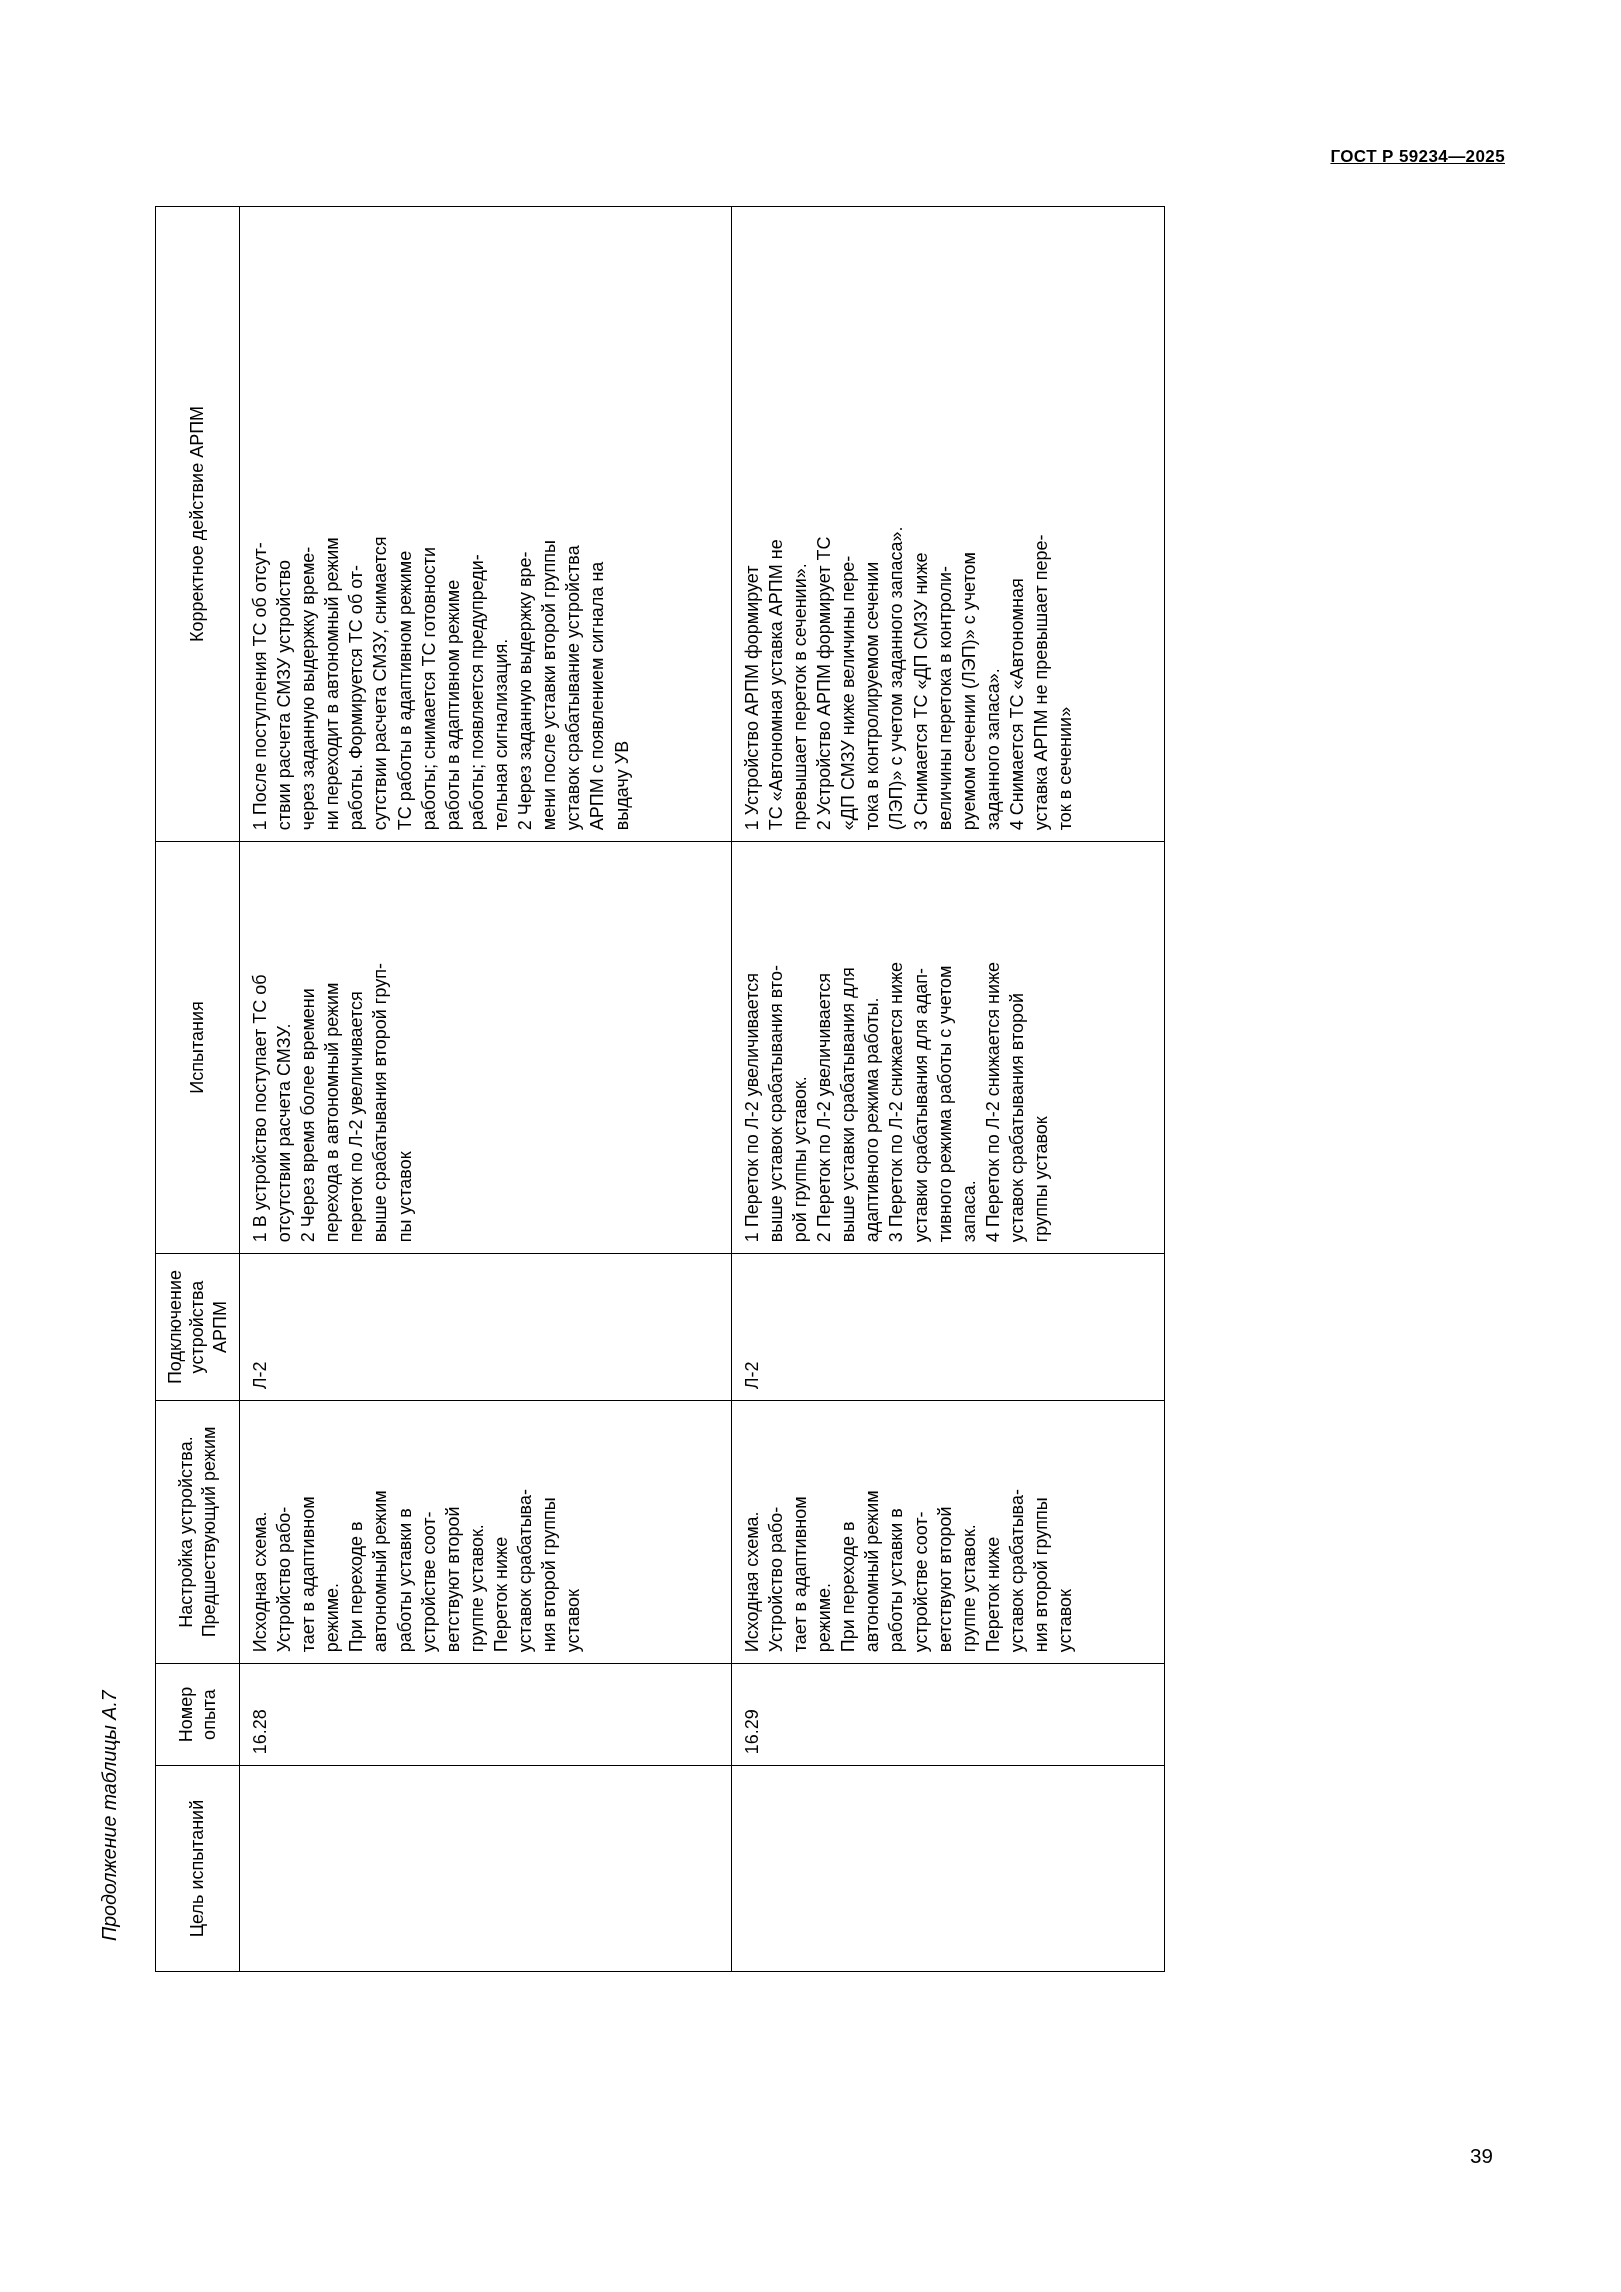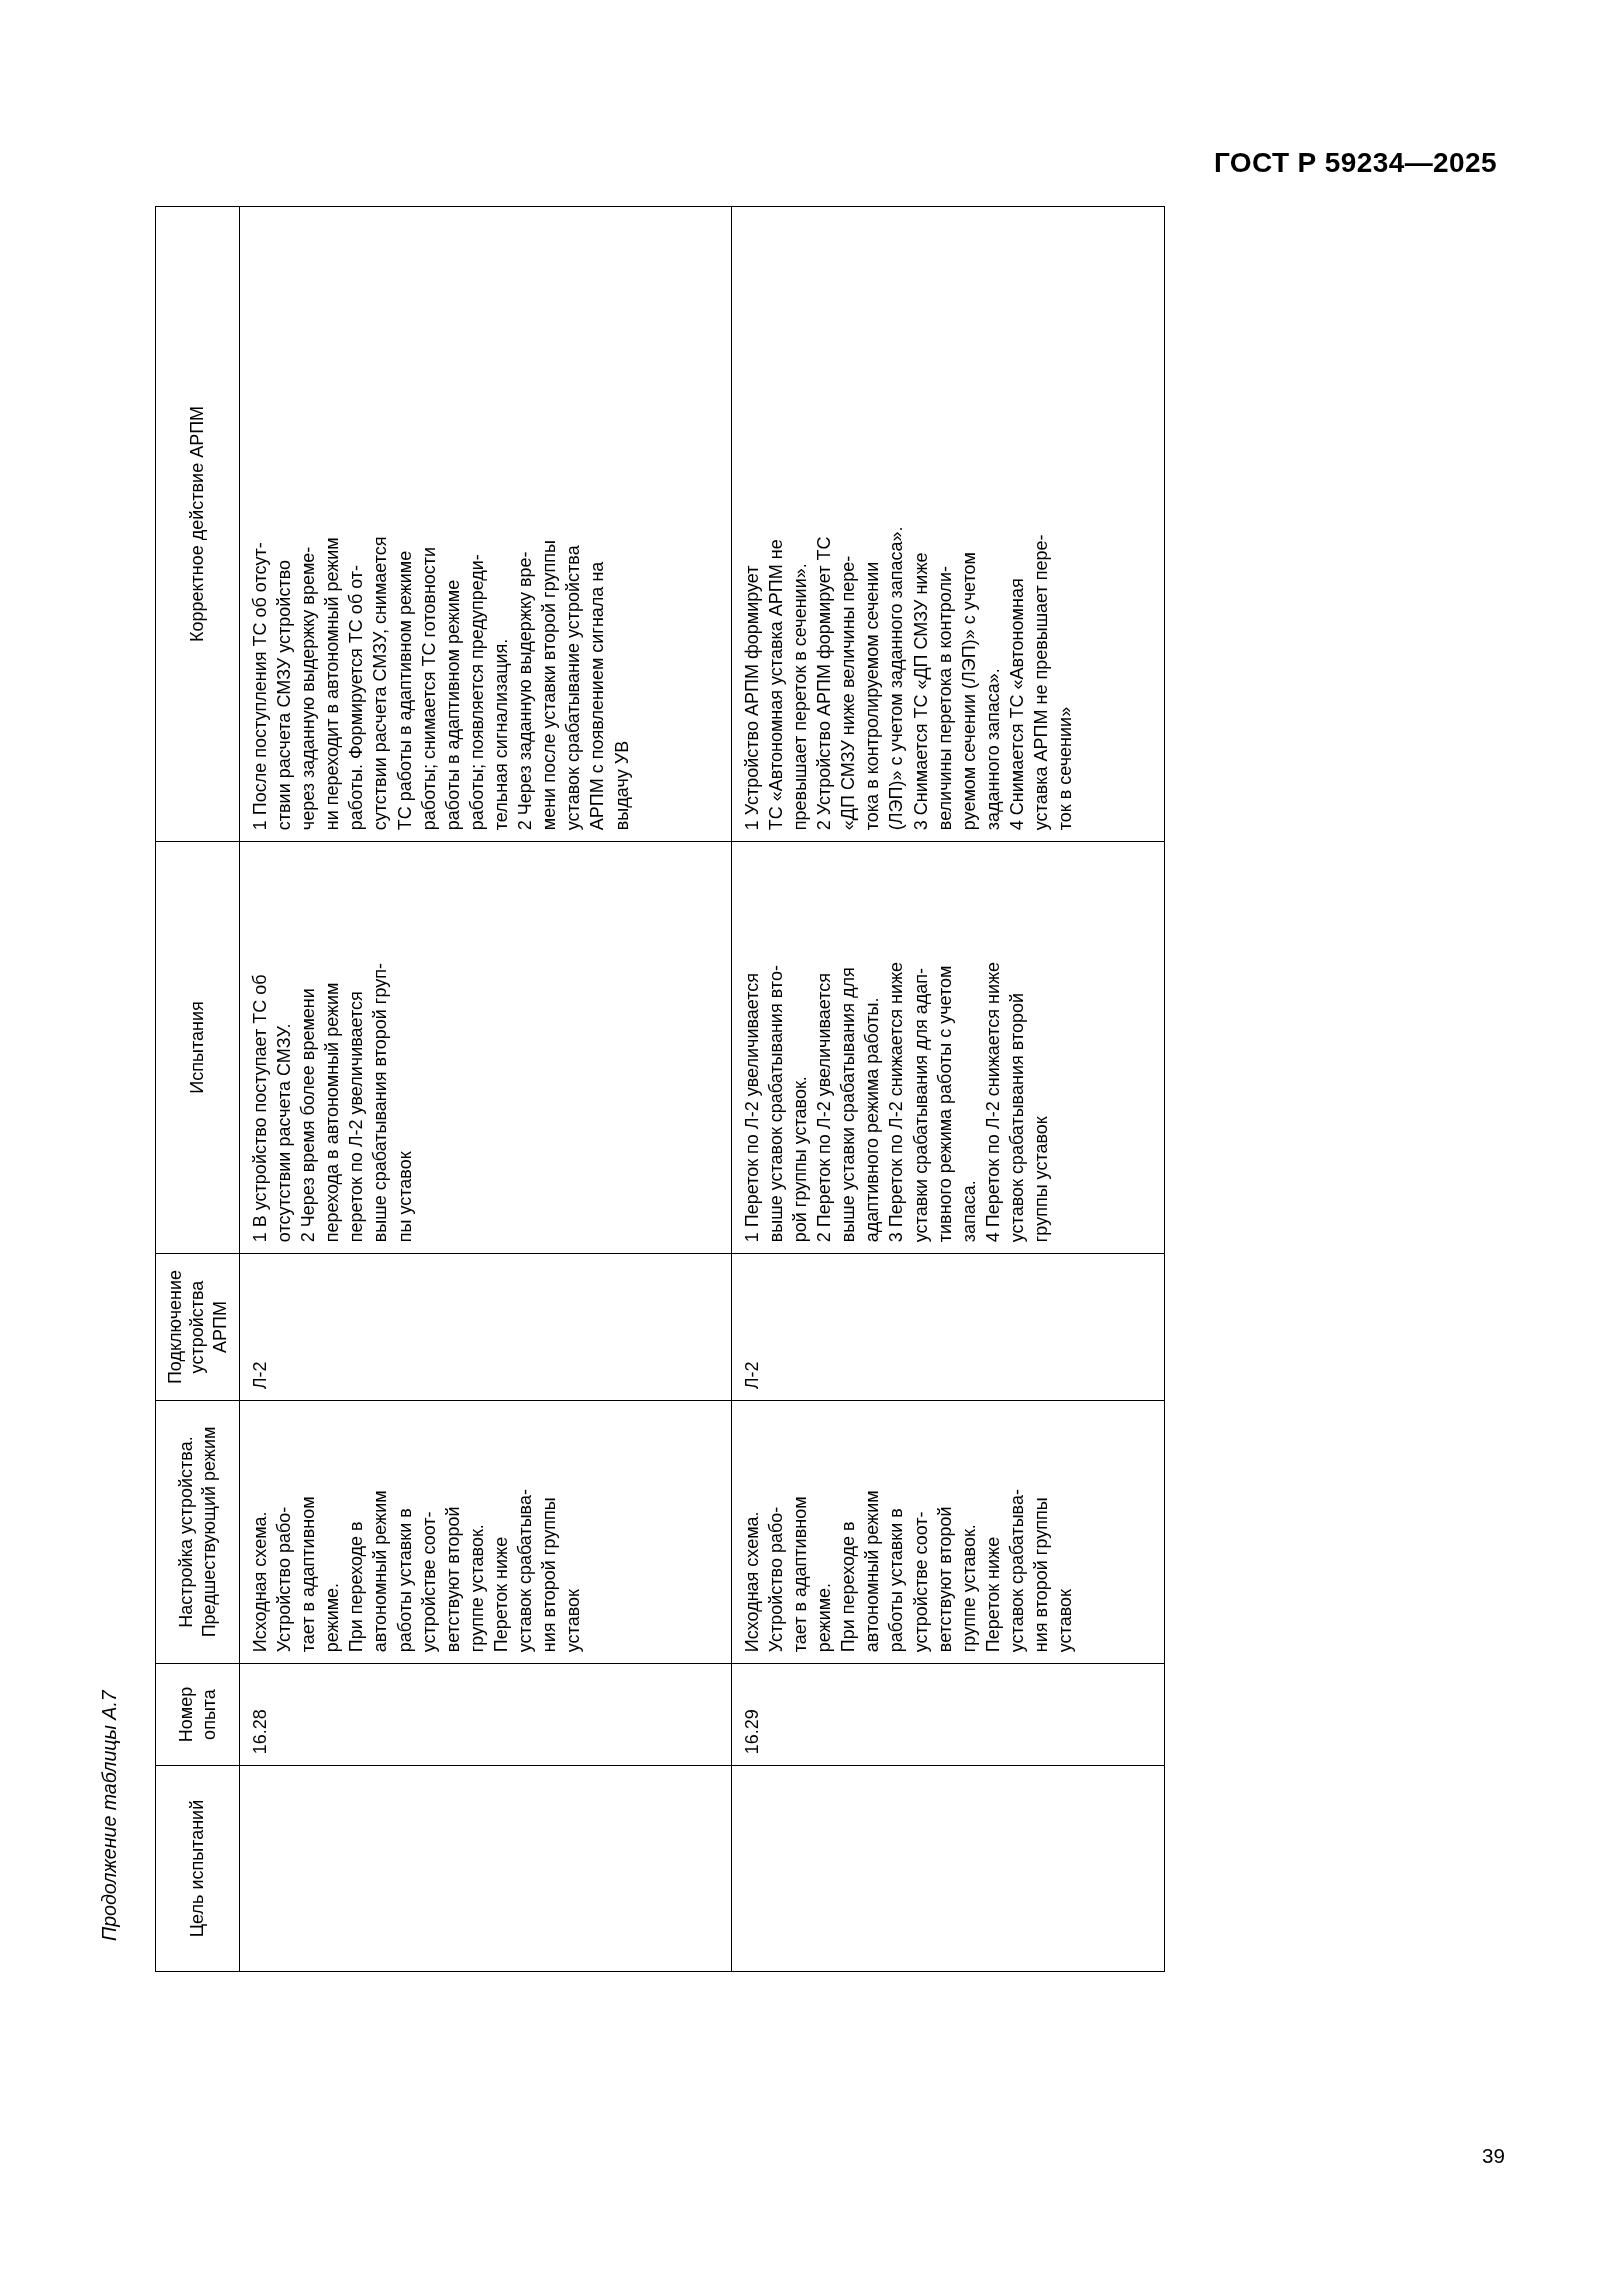--- a/index.html
+++ b/index.html
@@ -12,42 +12,43 @@
     height: 2293px;
     position: relative;
     font-family: "Liberation Sans", sans-serif;
     color: #000000;
     overflow: hidden;
   }
 
   .page-header {
     position: absolute;
     top: 147px;
-    right: 124px;
-    font-size: 28px;
+    right: 116px;
+    font-size: 17px;
     font-weight: bold;
     letter-spacing: 0.4px;
     white-space: nowrap;
+    text-decoration: underline;
   }
 
   .continuation {
     position: absolute;
     top: 1941px;
     left: 98px;
     font-size: 19.6px;
     font-style: italic;
     transform: rotate(-90deg);
     transform-origin: left top;
     white-space: nowrap;
   }
 
   .page-number {
     position: absolute;
     bottom: 125px;
-    right: 116px;
+    right: 128px;
     font-size: 20.6px;
     margin-left: 44px;
   }
 
   
   .table-wrap {
     position: absolute;
     top: 208px;
     left: 155px;
     width: 1764px;   

